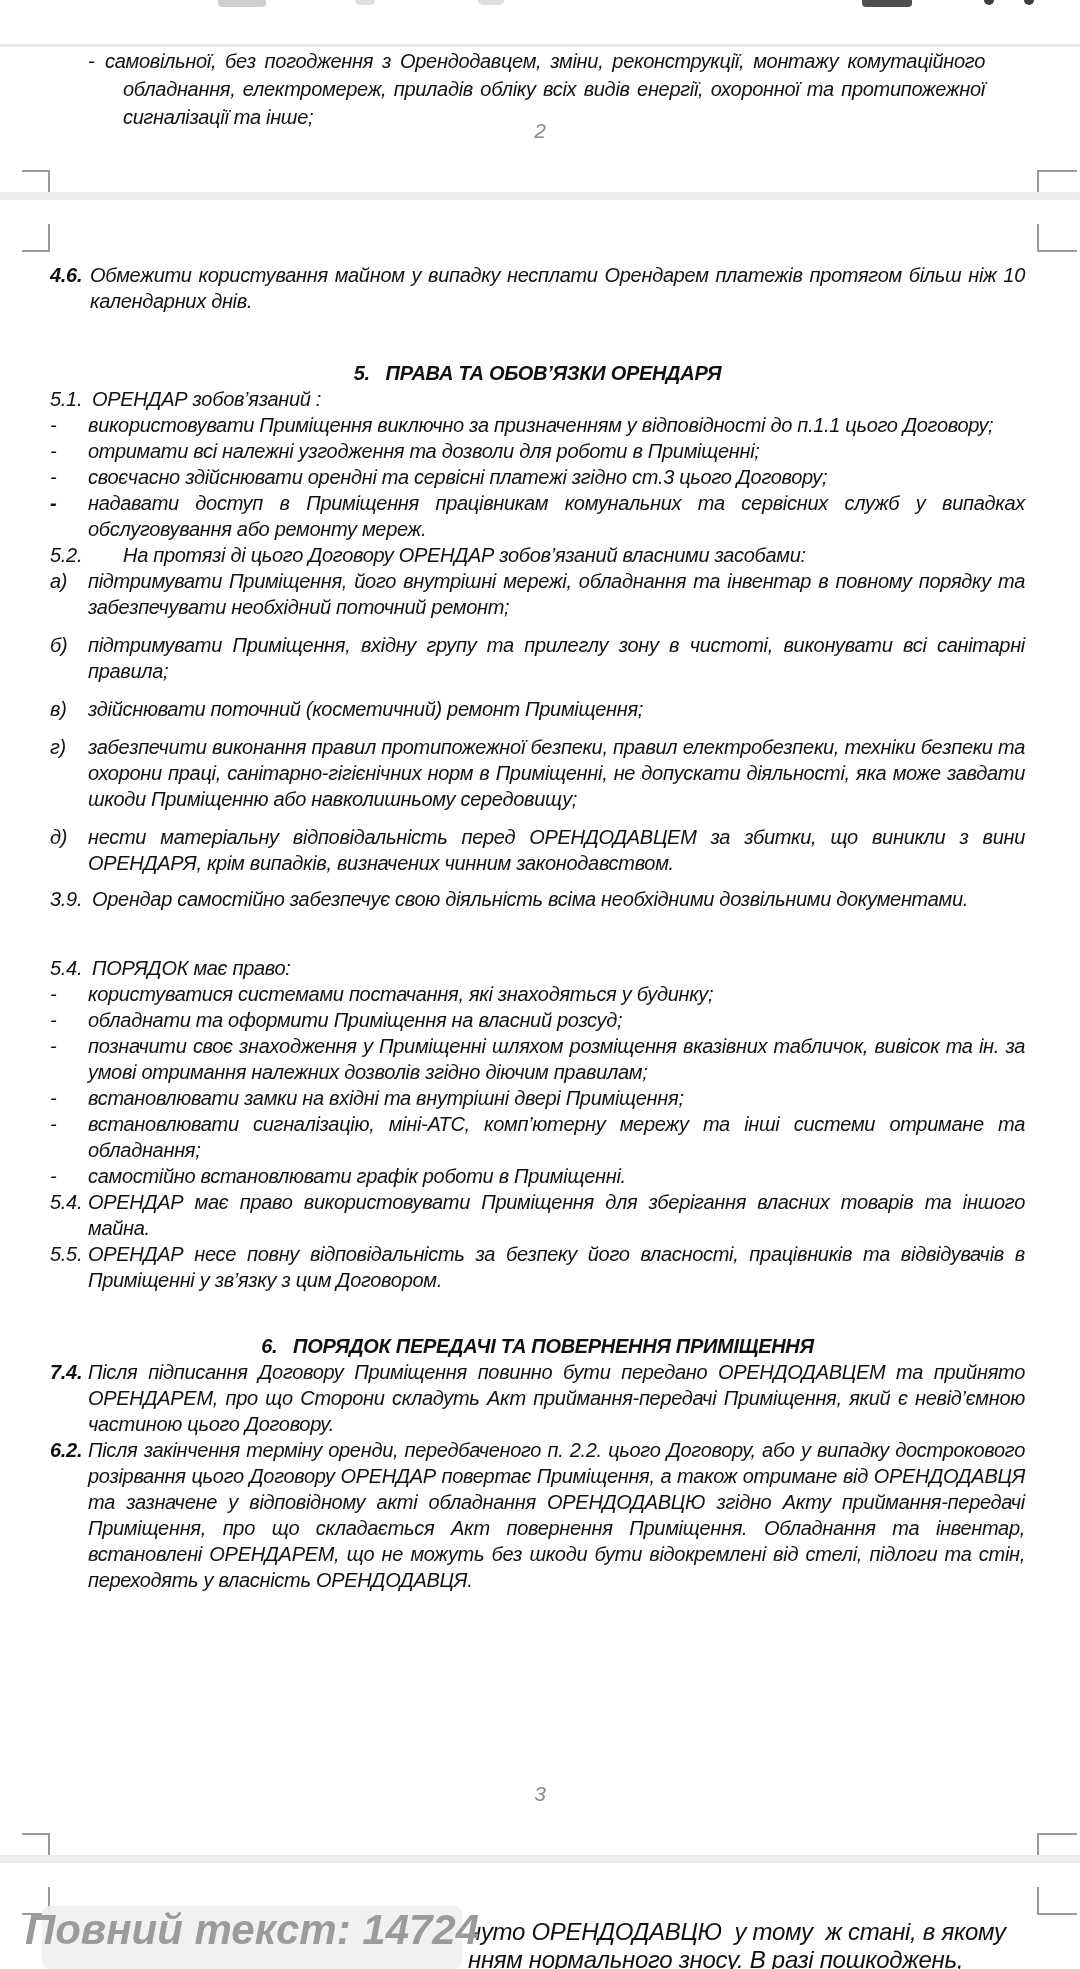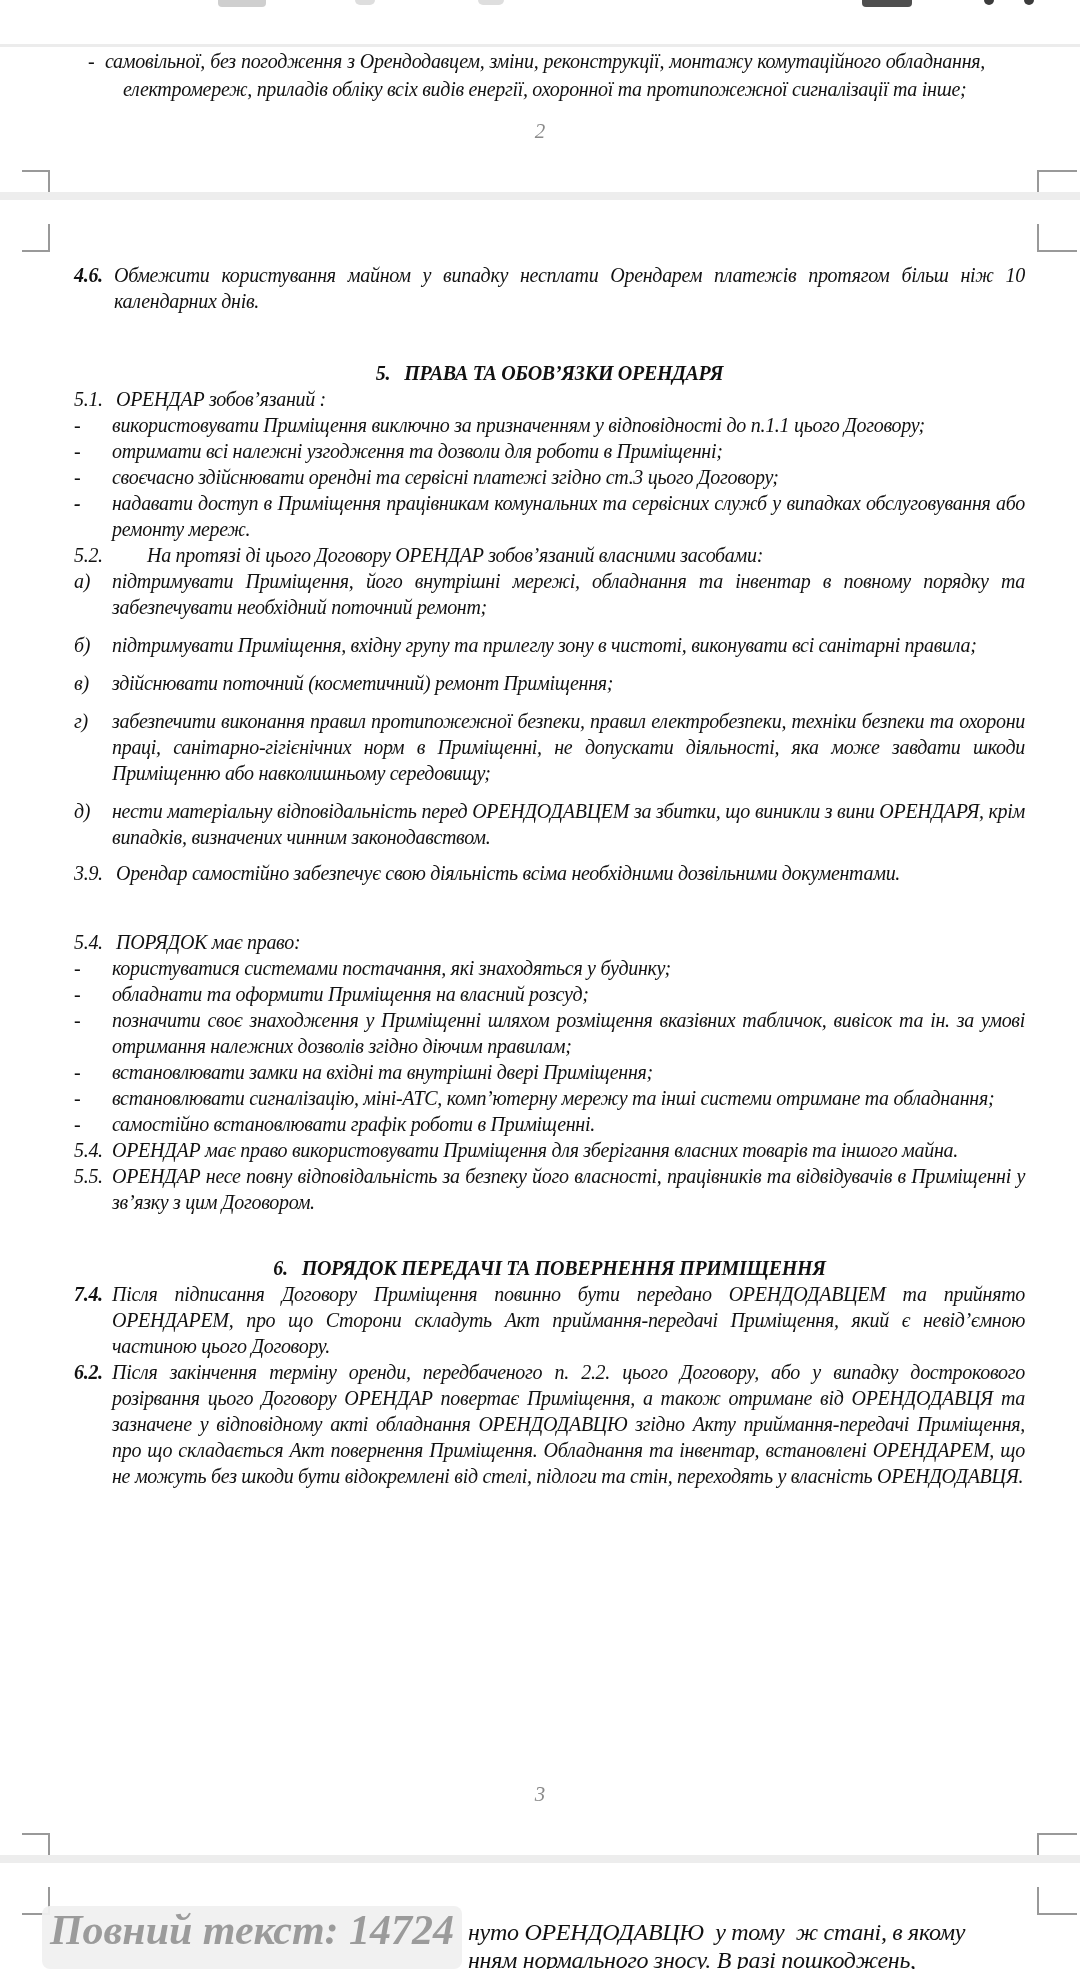--- a/index.html
+++ b/index.html
@@ -1,17 +1,17 @@
 <!DOCTYPE html>
 <html lang="uk"><head>
 <meta charset="utf-8">
 <style>
   html,body{margin:0;padding:0;background:#ffffff;}
   .screen{position:relative;width:1080px;height:1969px;background:#ffffff;overflow:hidden;
-          font-family:Liberation Serif, serif;font-style:italic;color:#111;}
+          font-family:Liberation Sans, sans-serif;font-style:italic;color:#111;}
   
   .topbar{position:absolute;top:0;left:0;right:0;height:44px;background:#fff;border-bottom:3px solid #ececec;}
   .tb-shape{position:absolute;top:0;}
   .tb-rect{height:7px;border-radius:0 0 4px 4px;}
   .tb-dot{height:5px;width:10px;border-radius:0 0 5px 5px;}
   
   .doc{font-size:20px;line-height:26px;letter-spacing:-0.3px;}
   .para{margin:0;text-align:justify;}
   .left{text-align:left;}
   .hang38{padding-left:38px;text-indent:-38px;}
@@ -20,21 +20,21 @@
   .mk17{width:17px;}.mk38{width:38px;}.mk40{width:40px;}.mk42{width:42px;}.mk73{width:73px;}
   .bold{font-weight:bold;}
   .heading{text-align:center;font-weight:bold;margin:0;}
   .gap8{margin-top:8px;}.gap12{margin-top:12px;}.gap40{margin-top:40px;}.gap46{margin-top:46px;}
   .loose{line-height:31px;}
   
   .page2{position:absolute;top:47px;left:0;right:0;}
   .p2para{margin:0 95px 0 123px;text-indent:-35px;text-align:justify;font-size:20px;line-height:28px;letter-spacing:-0.3px;}
   .pagenum{position:absolute;left:0;right:0;text-align:center;color:#8a8a8a;font-size:21px;line-height:26px;}
   
-  .page3{position:absolute;top:252px;left:0;right:12px;height:1526px;overflow:hidden;padding:10px 43px 0 34px;box-sizing:border-box;margin-left:40px;}
+  .page3{position:absolute;top:252px;left:0;right:12px;height:1526px;overflow:hidden;padding:10px 43px 0 50px;box-sizing:border-box;}
   
   .pagebreak{position:absolute;left:0;right:0;height:81px;}
   .band{position:absolute;top:22px;left:0;right:0;height:8px;background:#ededed;}
   .cm{position:absolute;}
   .cm-bl{left:22px;top:0;width:26px;height:22px;border-top:2px solid #999;border-right:2px solid #999;}
   .cm-br{left:1037px;top:0;width:38px;height:22px;border-top:2px solid #999;border-left:2px solid #999;}
   .cm-tl{left:22px;top:54px;width:26px;height:26px;border-bottom:2px solid #999;border-right:2px solid #999;}
   .cm-tr{left:1037px;top:54px;width:38px;height:26px;border-bottom:2px solid #999;border-left:2px solid #999;}
   
   .p4line{position:absolute;left:468px;font-size:24px;line-height:26px;letter-spacing:-0.3px;white-space:nowrap;}

